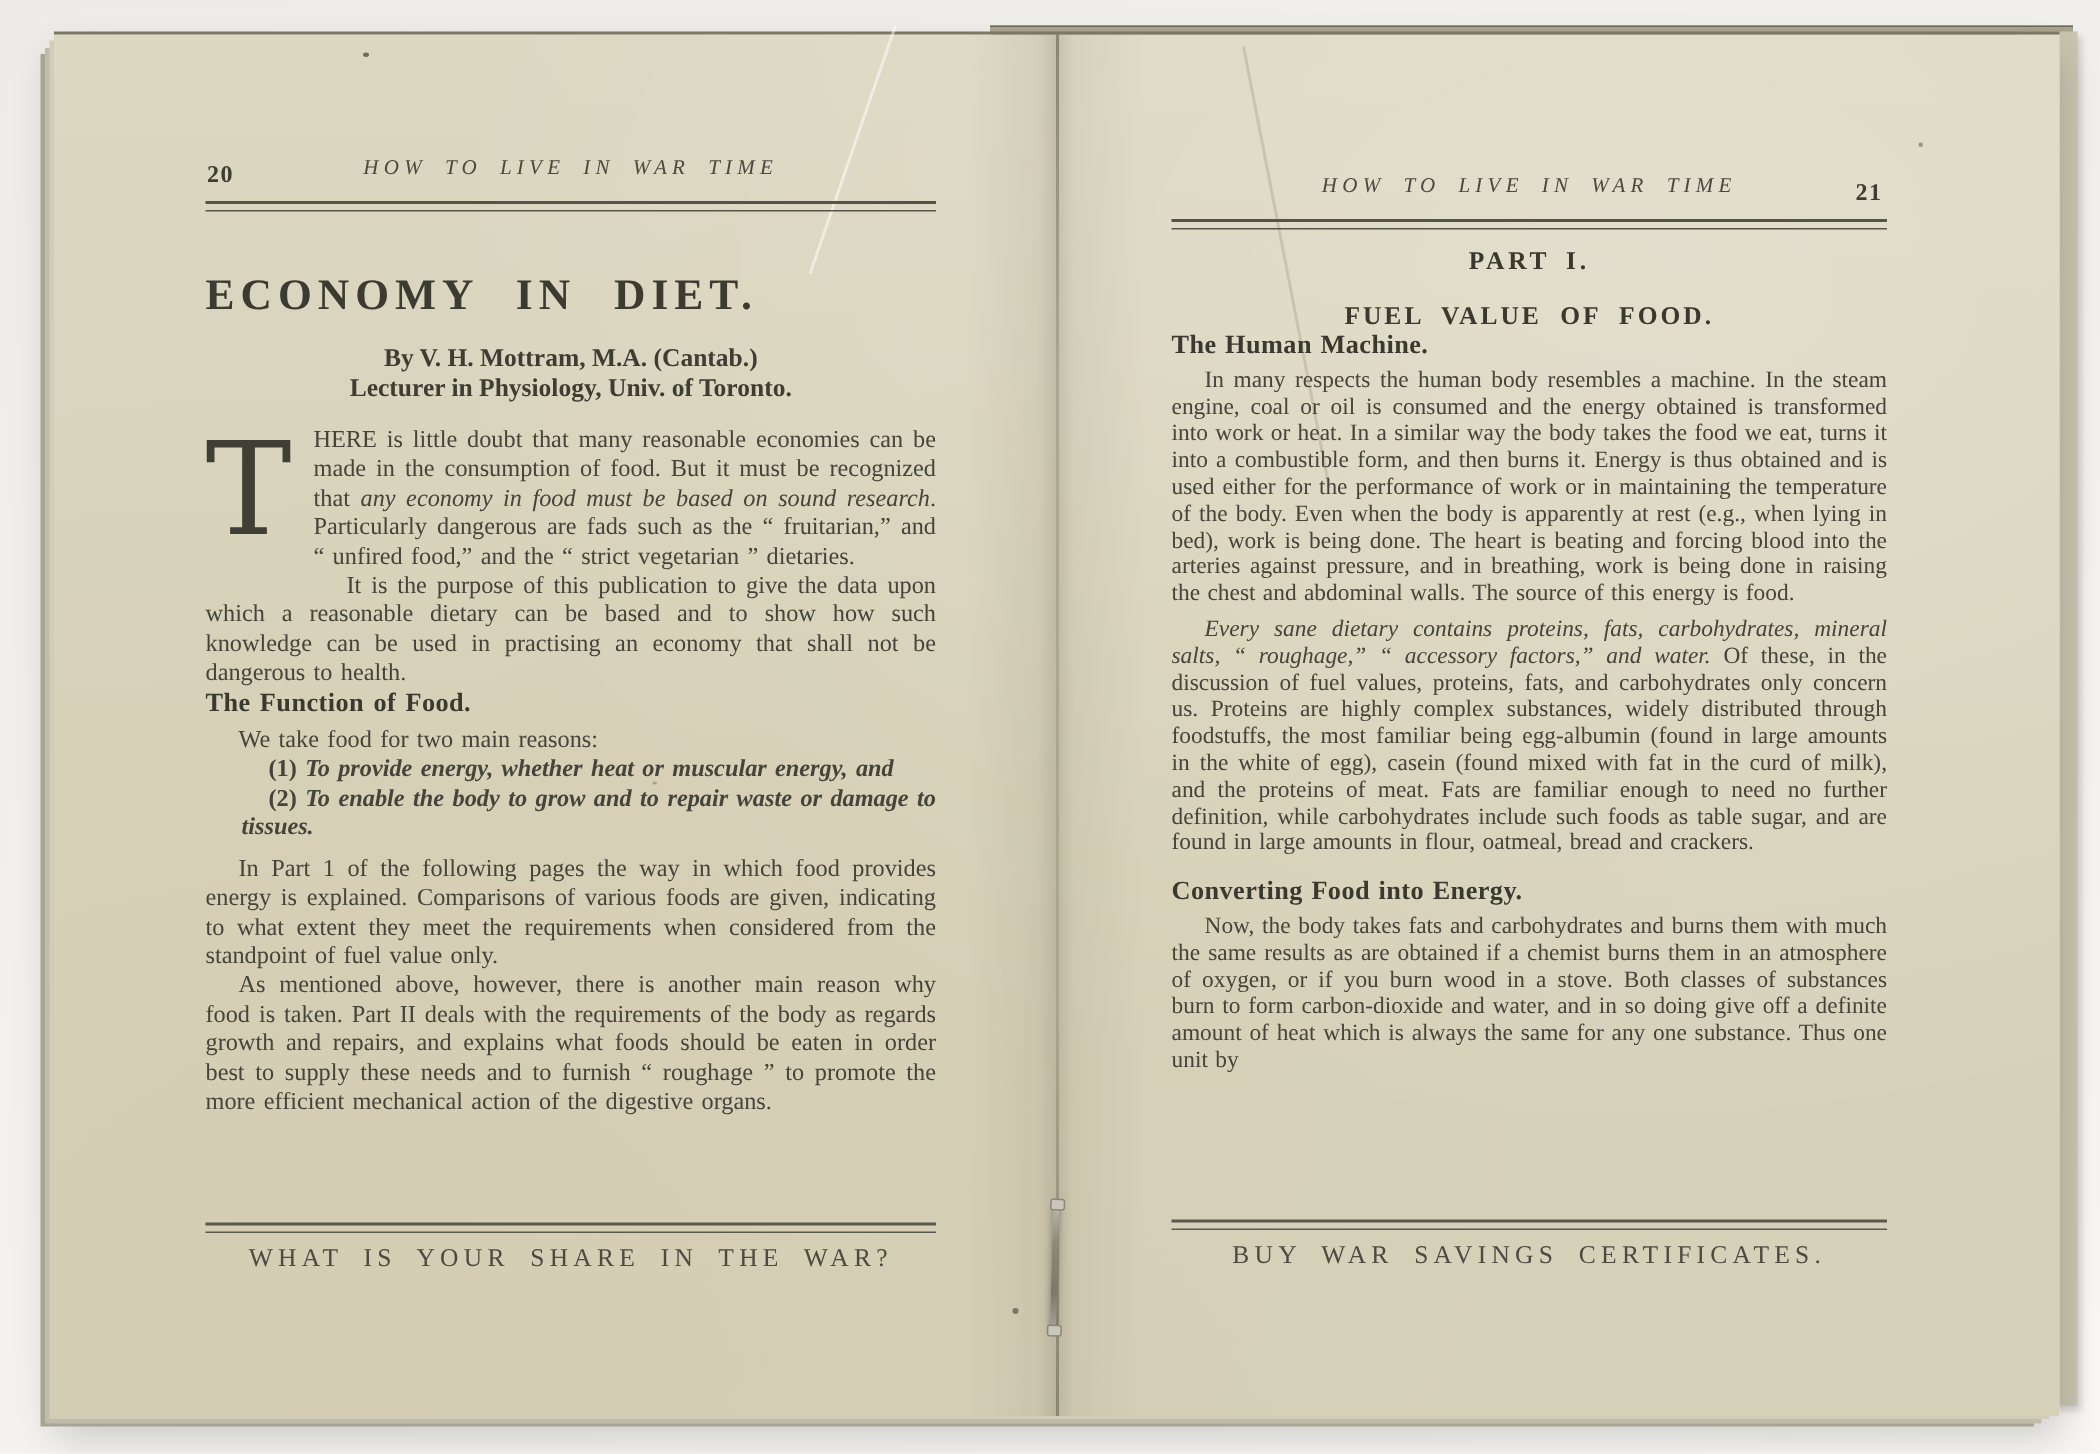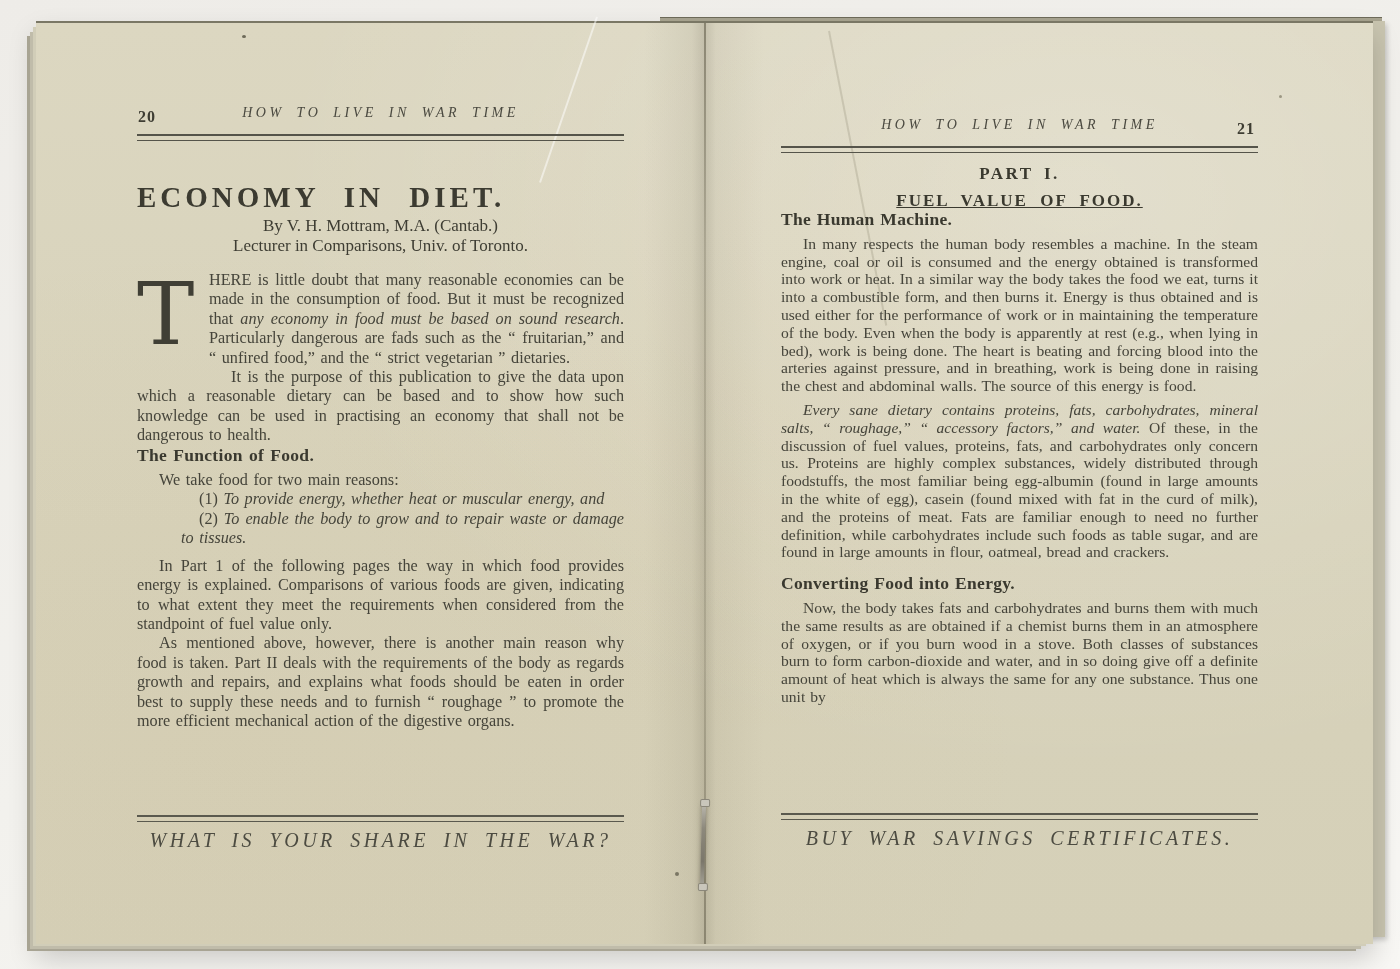--- a/index.html
+++ b/index.html
@@ -58,46 +58,46 @@
   .pagehead { position:relative; height:26px; }
   .pageno { position:absolute; top:3px; font-size:16px; font-weight:bold; letter-spacing:1px; color:#3e3d33; }
   .col-left .pageno { left:1px; }
   .col-right .pageno { right:3px; }
   .runtitle { text-align:center; font-style:italic; font-size:14px; letter-spacing:3.5px;
     word-spacing:5px; color:#4a4940; }
   .headrule { height:4px; border-top:2px solid #55544a; border-bottom:1px solid #55544a; margin-top:3px; }
 
   .art-title { margin-top:40px; text-align:left; font-size:29px; font-weight:bold;
     letter-spacing:4px; word-spacing:14px; color:#3c3b31; }
-  .byline { margin-top:2px; text-align:center; font-weight:normal; font-size:17px;
+  .byline { margin-top:15px; text-align:center; font-weight:bold; font-size:17px;
     line-height:20px; color:#3e3d33; }
 
   .body-left { margin-top:15px; font-size:16.2px; line-height:19.4px; text-align:justify; word-spacing:1.5px; }
   .body-right { font-size:15.6px; line-height:17.8px; text-align:justify; word-spacing:1px; }
   p { margin:0; }
   .indent { text-indent:22px; }
   .it { font-style:italic; }
   .drop { float:left; font-size:86px; line-height:76px; height:94px; width:64px;
     margin:5px 8px 0 0; color:#403f35; font-family:"DejaVu Serif",serif; }
 
   .sec-head { font-weight:bold; font-size:17.5px; color:#3a392f; margin-top:0; letter-spacing:.3px; text-align:left; }
-  .list-item { margin-left:44px; text-indent:18px; font-style:italic; }
+  .list-item { margin-left:24px; text-indent:18px; font-style:italic;font-weight:bold; }
   .list-item .num { font-style:normal; }
   .mt8 { margin-top:8px; } .mt6 { margin-top:6px; } .mt14 { margin-top:14px; }
 
   .part-head { margin-top:11px; text-align:center; font-weight:bold; font-size:17px;
     letter-spacing:2.5px; word-spacing:4px; color:#3a392f; }
-  .part-sub { margin-top:7px; text-align:center; font-weight:bold; font-size:17px;
-    letter-spacing:2px; word-spacing:6px; color:#3a392f;text-decoration:underline; }
+  .part-sub { margin-top:17px; text-align:center; font-weight:bold; font-size:17px;
+    letter-spacing:2px; word-spacing:6px; color:#3a392f; }
 
   .footer { position:absolute; }
   .footer-left  { left:101px; top:792px; width:487px; }
   .footer-right { left:745px; top:790px; width:477px; }
   .footrule { height:4px; border-top:2px solid #5a594e; border-bottom:1px solid #5a594e; }
-  .foot-slogan { margin-top:7px; text-align:center; font-style:italic; font-size:20px;
+  .foot-slogan { margin-top:7px; text-align:center; font-size:17px;
     letter-spacing:3.5px; word-spacing:6px; color:#4c4b41; }
 </style>
 </head>
 <body>
 
 <div class="stage">
   <div class="under-top"></div>
   <div class="under-right"></div>
 
   <div class="paper">
@@ -115,21 +115,21 @@
     <div class="col col-left">
       <div class="pagehead">
         <span class="pageno">20</span>
         <div class="runtitle">HOW TO LIVE IN WAR TIME</div>
       </div>
       <div class="headrule"></div>
 
       <div class="art-title">ECONOMY IN DIET.</div>
       <div class="byline">
         <div>By V. H. Mottram, M.A. (Cantab.)</div>
-        <div>Lecturer in Comparisons, Univ. of Toronto.</div>
+        <div>Lecturer in Physiology, Univ. of Toronto.</div>
       </div>
 
       <div class="body-left">
         <p>
           <span class="drop">T</span><span>HERE is little doubt that many reasonable economies can be made in the consumption of food.  But it must be recognized that </span><span class="it">any economy in food must be based on sound research</span><span>.  Particularly dangerous are fads such as the “ fruitarian,” and “ unfired food,” and the “ strict vegetarian ” dietaries.</span>
         </p>
         <p class="indent">It is the purpose of this publication to give the data upon which a reasonable dietary can be based and to show how such knowledge can be used in practising an economy that shall not be dangerous to health.</p>
 
         <p class="sec-head">The Function of Food.</p>
         <p class="indent mt6">We take food for two main reasons:</p>

